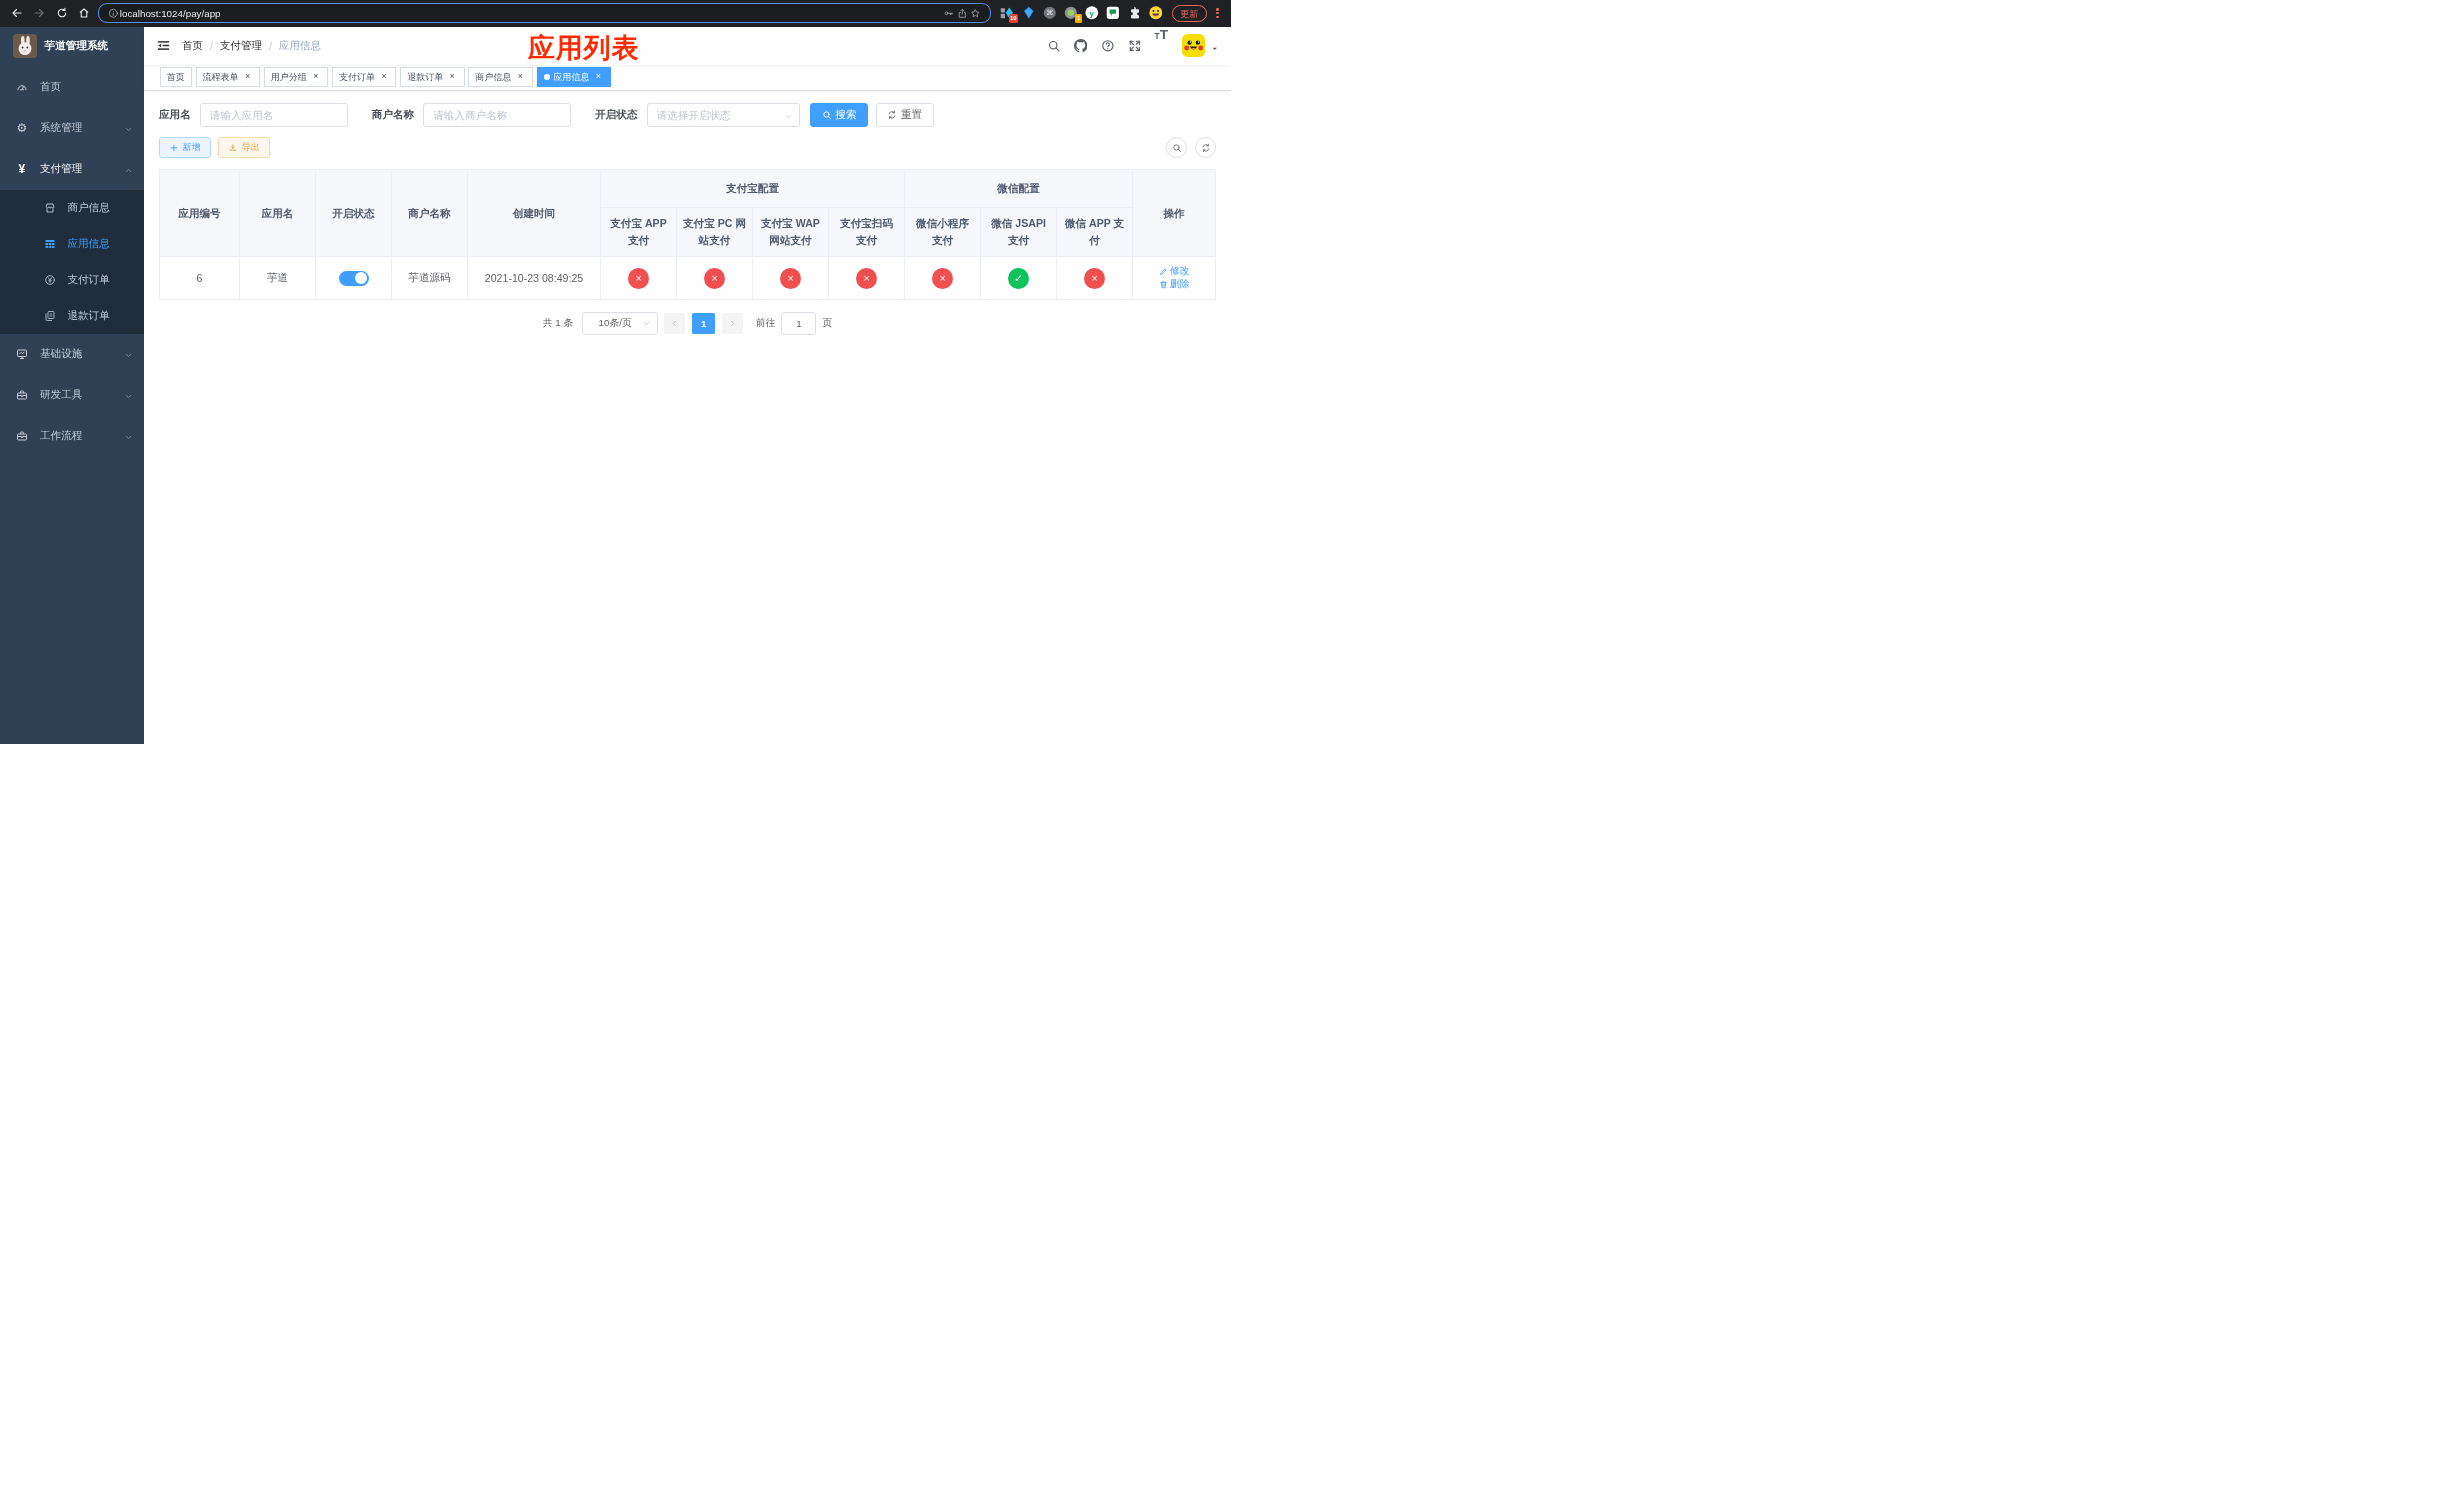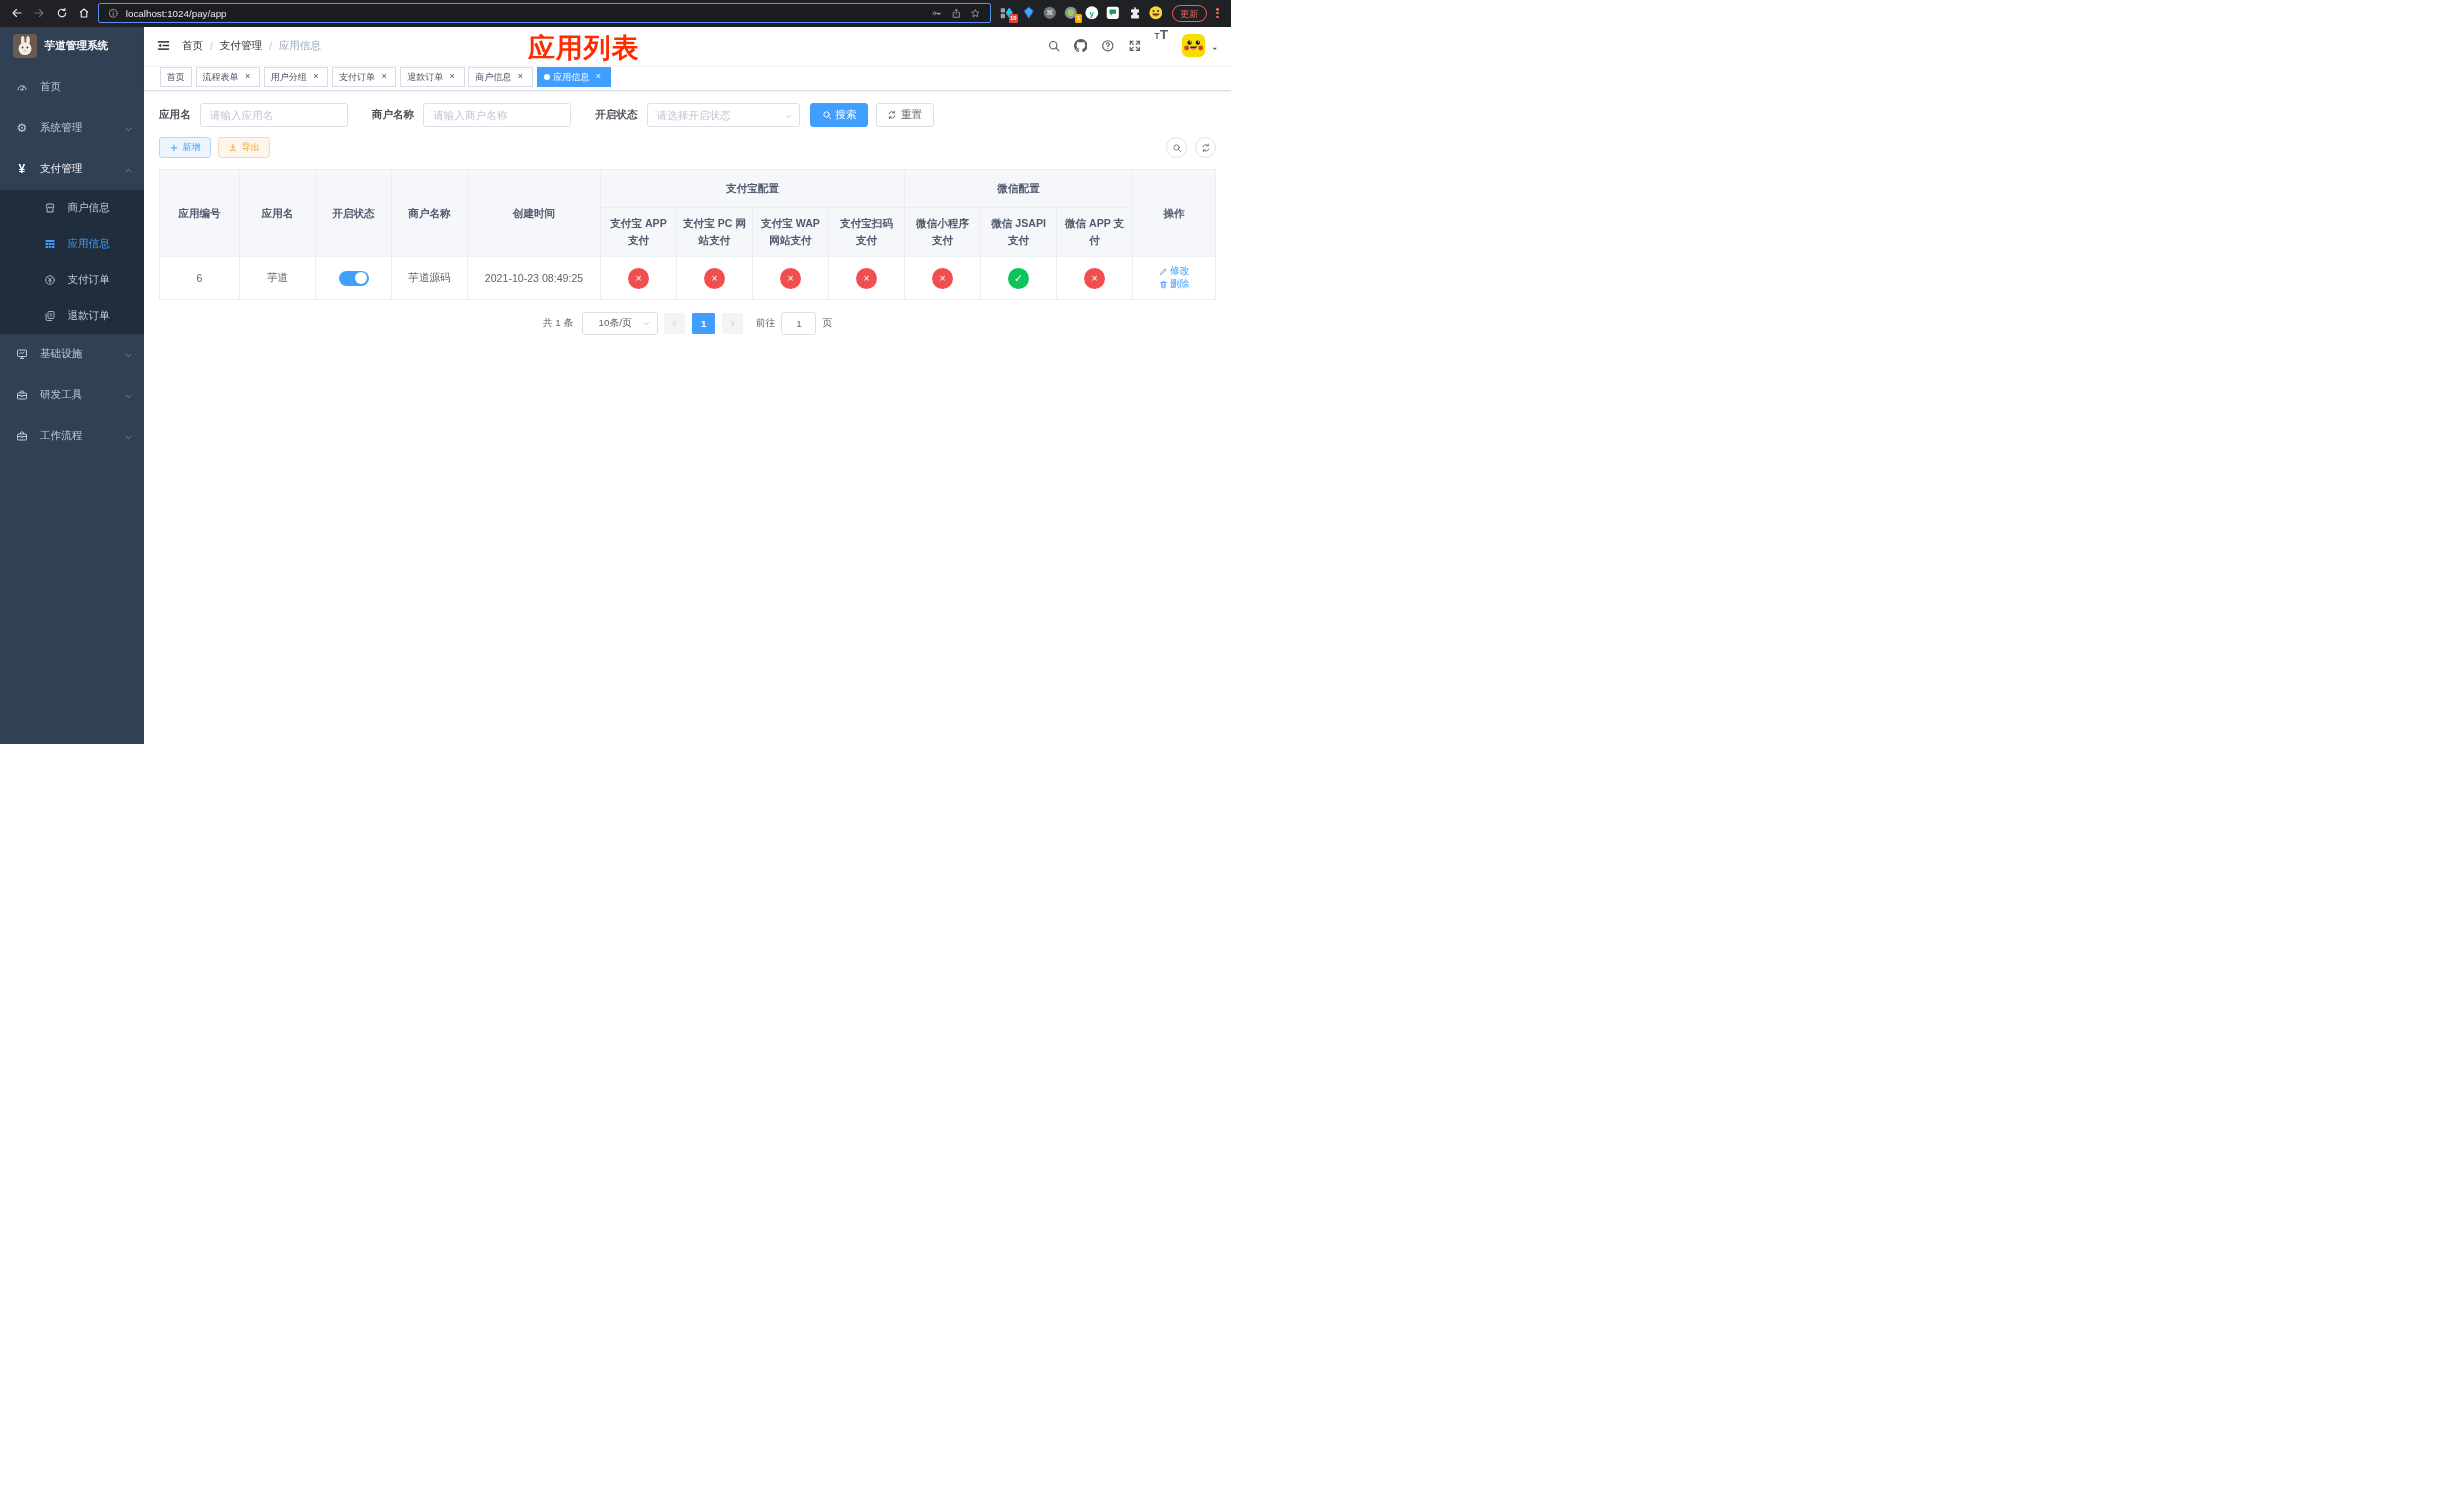--- a/index.html
+++ b/index.html
@@ -4,21 +4,21 @@
 <style>
   * { margin:0; padding:0; box-sizing:border-box; }
   body { font-family:"Liberation Sans","DejaVu Sans",sans-serif; background:#fff; }
   .page { position:relative; width:1231px; height:744px; overflow:hidden; background:#fff; }
 
   
   .browser { height:26.5px; background:#202124; display:flex; align-items:center; padding:0 7.6px; gap:4.5px; }
   .bicon { width:18px; height:18px; display:flex; align-items:center; justify-content:center; color:#e8eaed; flex:0 0 auto; }
   .bicon svg { width:12px; height:12px; }
   .bicon.disabled { color:#6e7175; }
-  .urlbar { flex:1; height:20.4px; background:#1c1d1f; border:1.5px solid #5b8ef7; border-radius:2px; display:flex; align-items:center; padding:0 7.6px; gap:6px; min-width:0; }
+  .urlbar { flex:1; height:20.4px; background:#1c1d1f; border:1.5px solid #5b8ef7; border-radius:9px; display:flex; align-items:center; padding:0 7.6px; min-width:0; }
   .urlbar .url-text { color:#e8eaed; font-size:9.8px; white-space:nowrap; overflow:hidden; flex:1; }
   .url-ico { width:13.6px; height:13.6px; color:#9aa0a6; display:flex; align-items:center; justify-content:center; flex:0 0 auto;}
   .url-ico svg { width:10.6px; height:10.6px; }
   .ext-row { display:flex; align-items:center; gap:6.8px; margin:0 4.5px; }
   .ext { position:relative; width:14.4px; height:14.4px; display:flex; align-items:center; justify-content:center; }
   .ext svg { width:13.6px; height:13.6px; }
   .ext .badge { position:absolute; bottom:-3px; right:-3.8px; background:#e94235; color:#fff; font-size:6px; line-height:7.6px; padding:0.8px 1.5px; border-radius:1.5px; font-weight:700; }
   .ext .badge.orange { background:#f9ab00; }
   .update-btn { border:0.8px solid #ee675c; color:#ee675c; font-size:9px; height:17.4px; line-height:16px; padding:0 7.6px; border-radius:9px; white-space:nowrap; }
   .kebab { color:#ee675c; width:12px; display:flex; flex-direction:column; align-items:center; gap:1.5px; }

